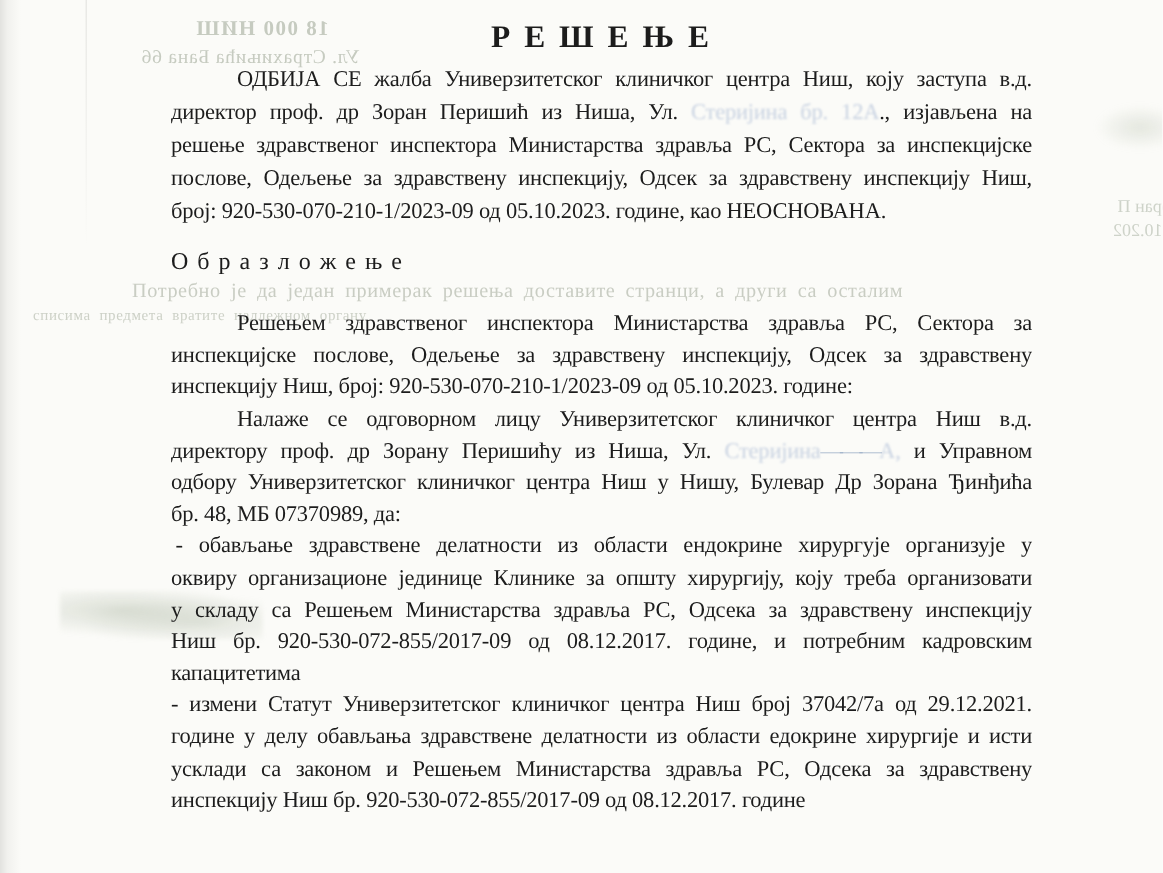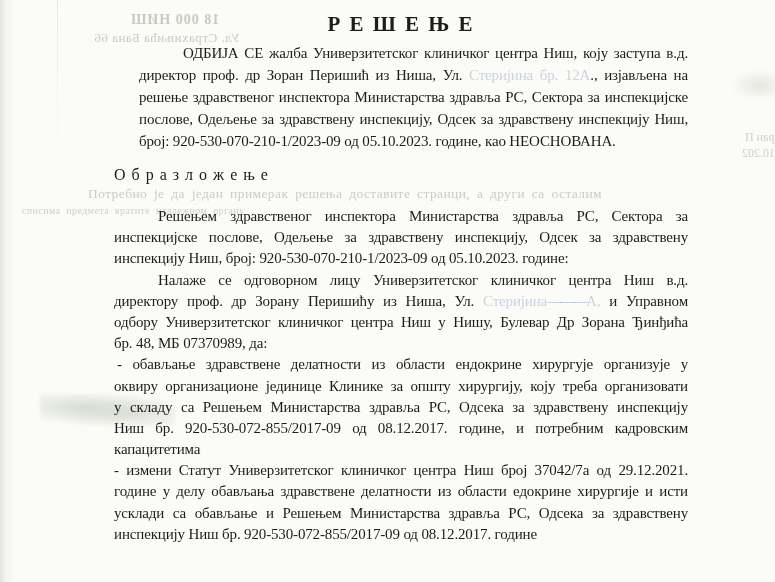--- a/index.html
+++ b/index.html
@@ -55,21 +55,21 @@
   .title {
     text-align:center; font-weight:bold; font-size:21px;
     letter-spacing:2px; line-height:24px; margin-bottom:6px;
     white-space:nowrap;
   }
   .heading {
     text-align:left; font-size:16px; letter-spacing:1px;
     line-height:22px; margin-top:12px; margin-bottom:20px;
     white-space:nowrap;
   }
-  .para1 .line { line-height:22px;   height:22px;margin-left:25px; }
+  .para1 .line { line-height:22px;   height:22px; }
   .body2 .line { line-height:21.2px; height:21.2px; }
   .line {
     text-align: justify;
     text-align-last: justify;
     overflow: hidden;
   }
   .line.last { text-align-last: left; }
   .line.firstindent { text-indent: 44px; }
   .line.dashindent  { text-indent: 3px; }
   .redacted {
@@ -125,18 +125,18 @@
       <div class="line last">бр. 48, МБ 07370989, да:</div>
 
       <div class="line dashindent">- обављање здравствене делатности из области ендокрине хирургује организује у</div>
       <div class="line">оквиру организационе јединице Клинике за општу хирургију, коју треба организовати</div>
       <div class="line">у складу са Решењем Министарства здравља РС, Одсека за здравствену инспекцију</div>
       <div class="line">Ниш бр. 920-530-072-855/2017-09 од 08.12.2017. године, и потребним кадровским</div>
       <div class="line last">капацитетима</div>
 
       <div class="line">- измени Статут Универзитетског клиничког центра Ниш број 37042/7а од 29.12.2021.</div>
       <div class="line">године у делу обављања здравствене делатности из области едокрине хирургије и исти</div>
-      <div class="line">усклади са обављање и Решењем Министарства здравља РС, Одсека за здравствену</div>
+      <div class="line">усклади са законом и Решењем Министарства здравља РС, Одсека за здравствену</div>
       <div class="line last">инспекцију Ниш бр. 920-530-072-855/2017-09 од 08.12.2017. године</div>
 
     </div>
   </div>
 </div>
 
 </body></html>

